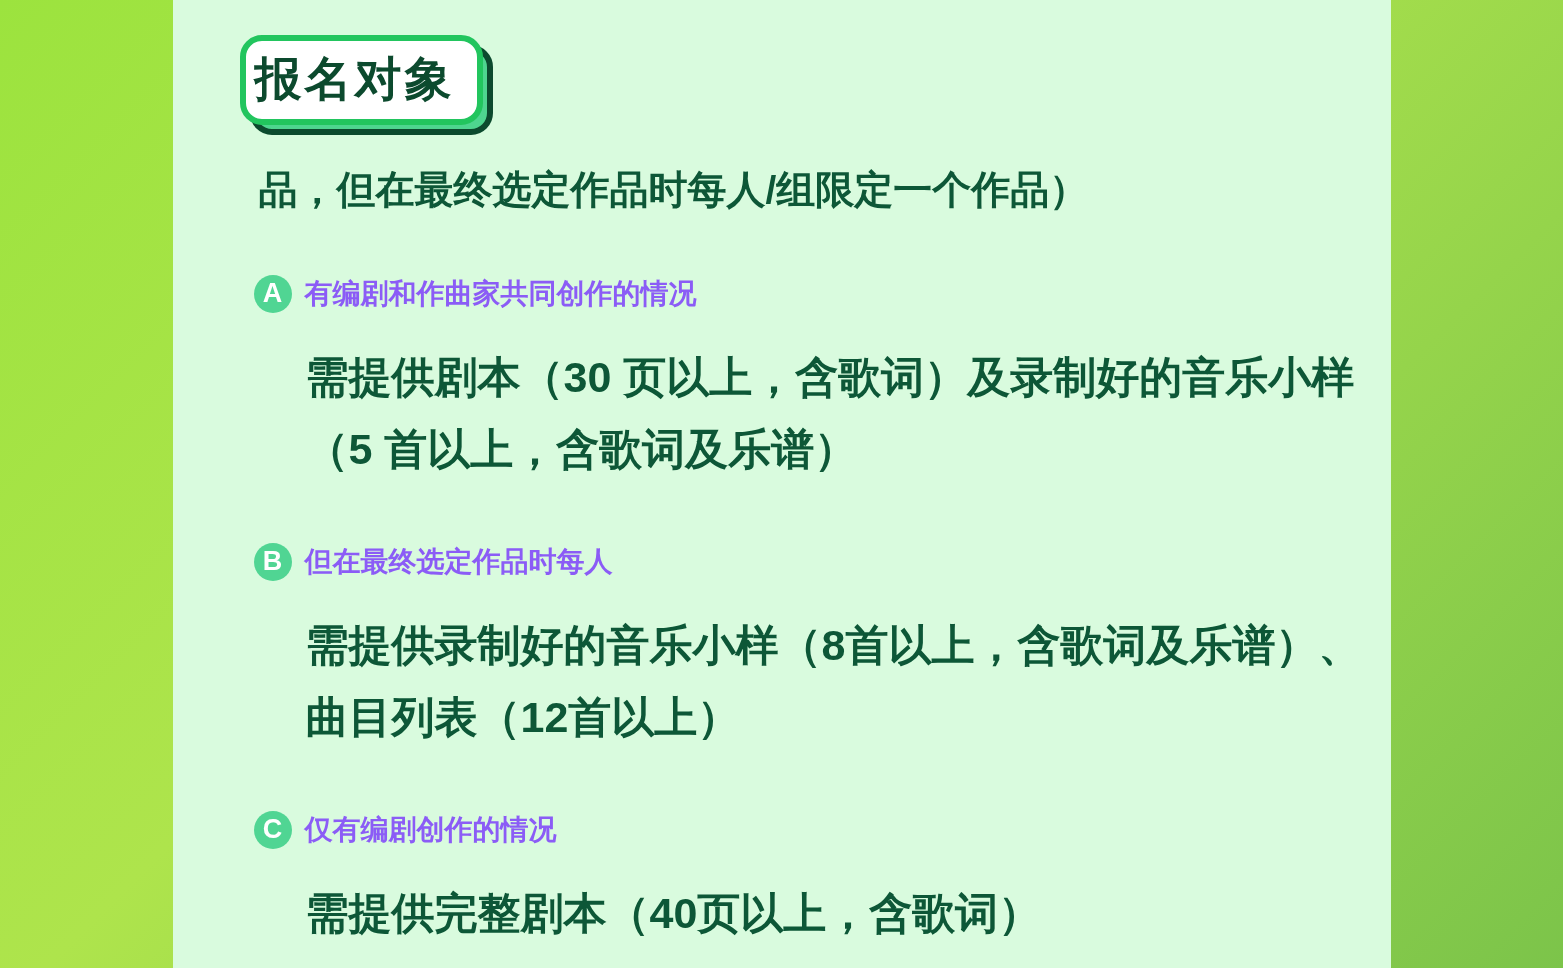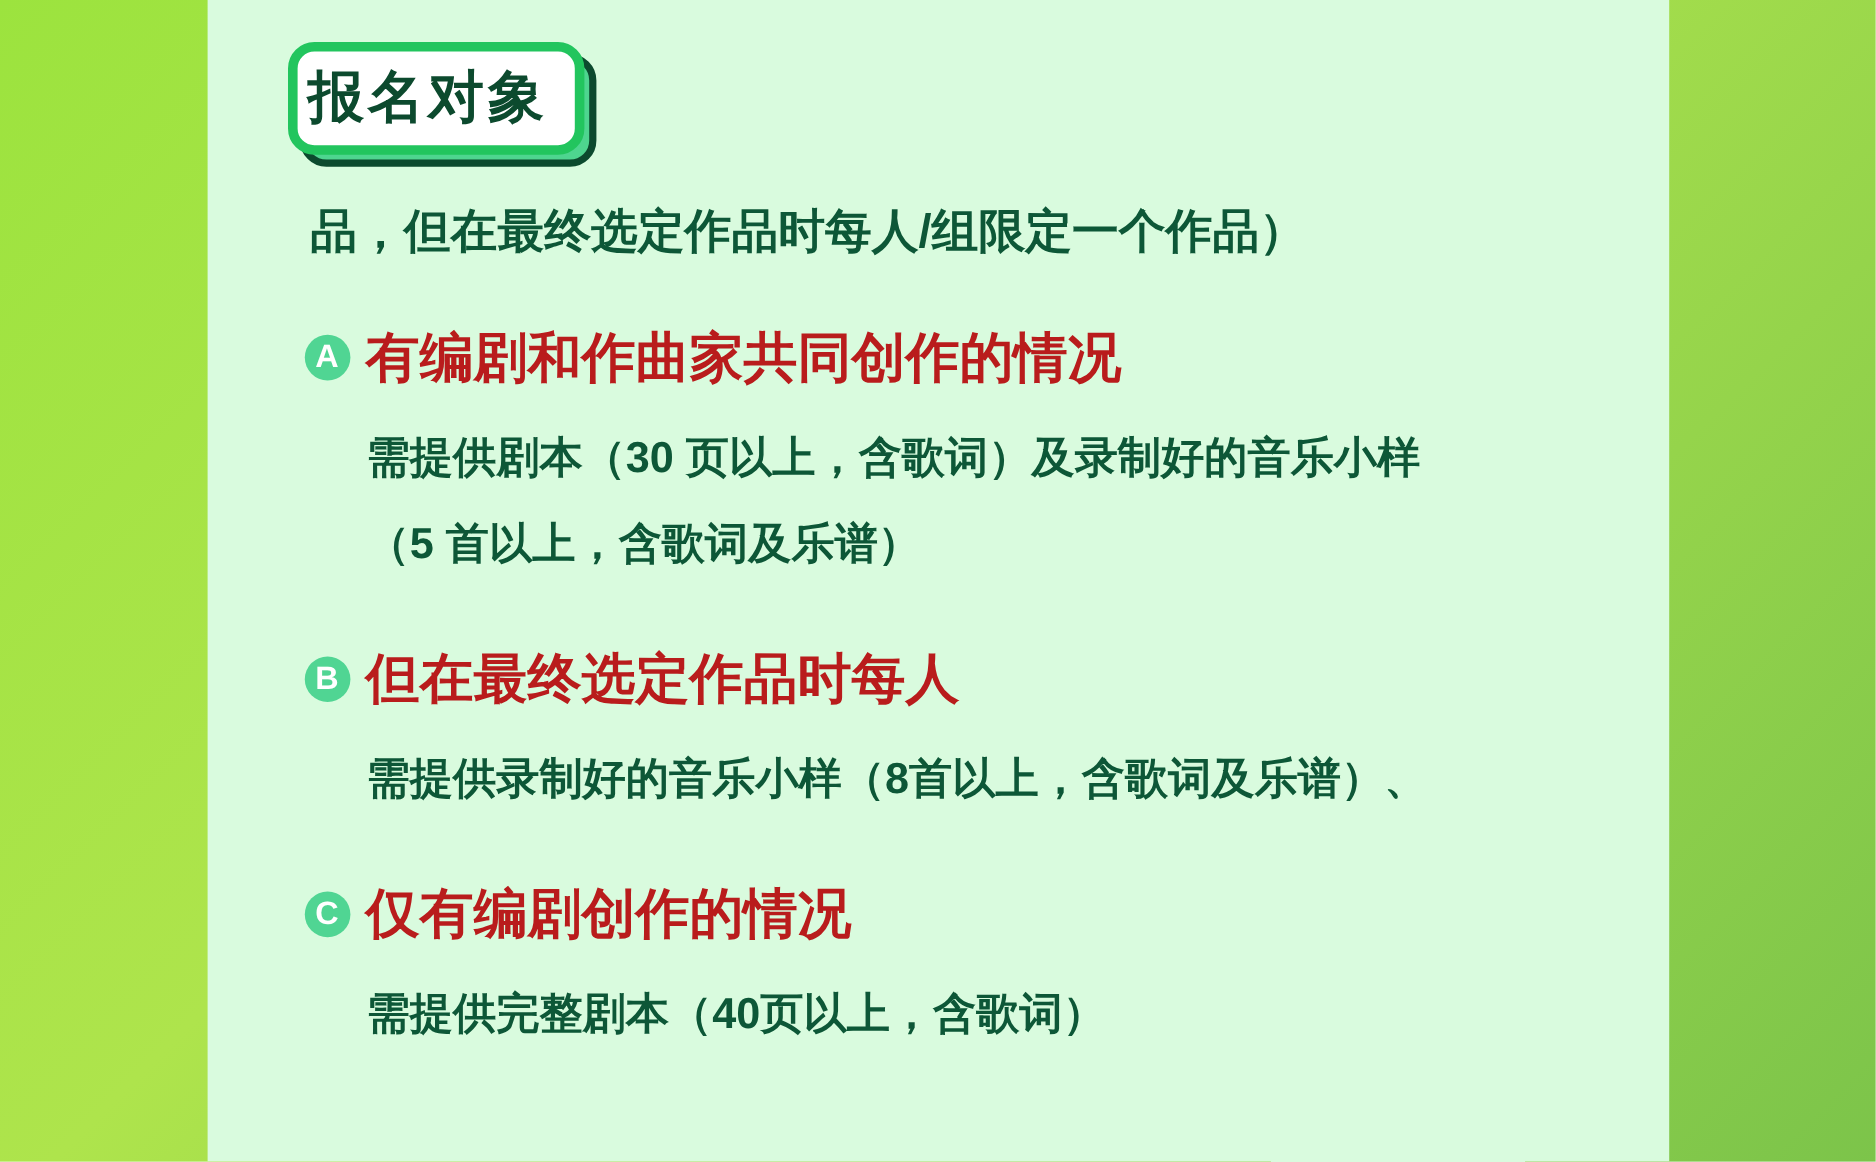--- a/index.html
+++ b/index.html
@@ -36,21 +36,21 @@
     top: 10px;
     width: 100%;
     height: 100%;
     background: #4ed58f;
     border: 6px solid #0c4a2e;
     border-radius: 22px;
   }
   .title-badge .front-layer {
     position: relative;
     background: #ffffff;
-    border: 8px solid #22c55e;
+    border: 6px solid #22c55e;
     border-radius: 22px;
     padding: 12px 22px 14px 9px;
     font-size: 47px;
     font-weight: 800;
     letter-spacing: 3px;
     color: #0c4a2e;
     line-height: 1.1;
   }
 
   .intro {
@@ -78,31 +78,31 @@
     color: #ffffff;
     font-size: 27px;
     font-weight: 800;
     display: flex;
     align-items: center;
     justify-content: center;
     flex: 0 0 auto;
   }
   .case-heading {
     margin-left: 13px;
-    color: #b91c1c;
-    font-size: 45px;
+    color: #8b5cf6;
+    font-size: 28px;
     font-weight: 800;
     line-height: 46px;
     text-align: right;
   }
   .case-body {
     margin: 24px 0 0 133px;
     width: 1060px;
     color: #0d5737;
-    font-size: 36px;
+    font-size: 43px;
     font-weight: 700;
     line-height: 72px;
   }
   .case-body p { margin: 0; }
 </style>
 </head>
 <body>
 
 <div class="panel">
 
@@ -126,20 +126,21 @@
     </div>
   </section>
 
   <section class="case">
     <div class="case-header">
       <div class="letter-badge">B</div>
       <h2 class="case-heading">但在最终选定作品时每人</h2>
     </div>
     <div class="case-body">
       <p>需提供录制好的音乐小样（8首以上，含歌词及乐谱）、</p>
+      <p>曲目列表（12首以上）</p>
     </div>
   </section>
 
   <section class="case">
     <div class="case-header">
       <div class="letter-badge">C</div>
       <h2 class="case-heading">仅有编剧创作的情况</h2>
     </div>
     <div class="case-body">
       <p>需提供完整剧本（40页以上，含歌词）</p>

